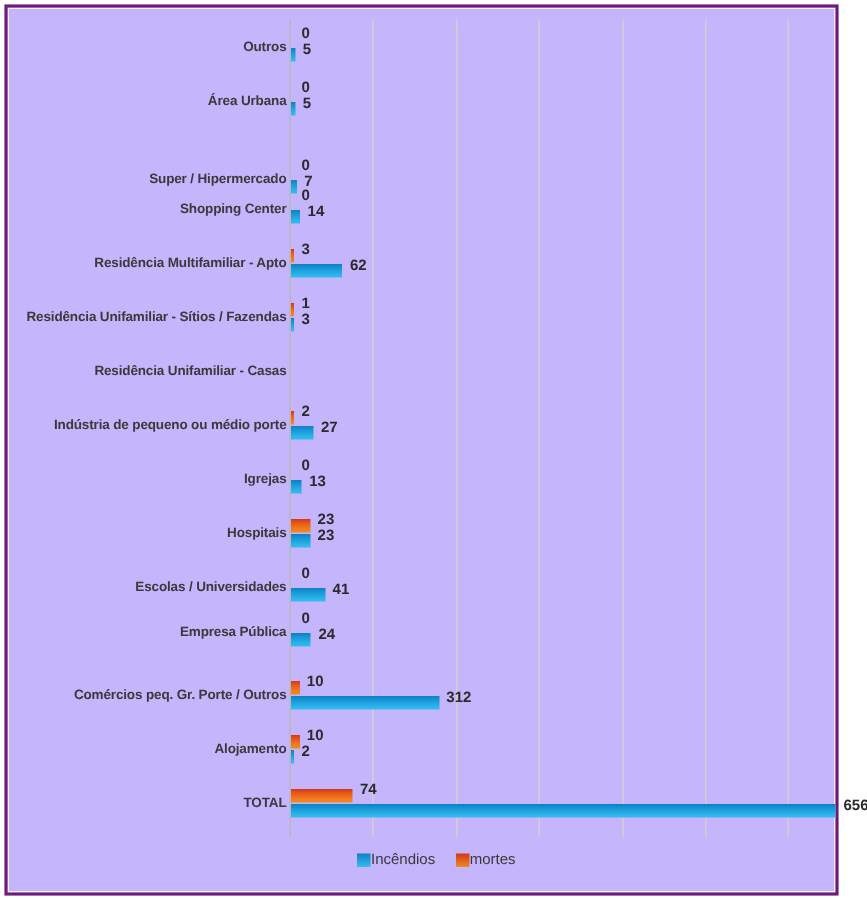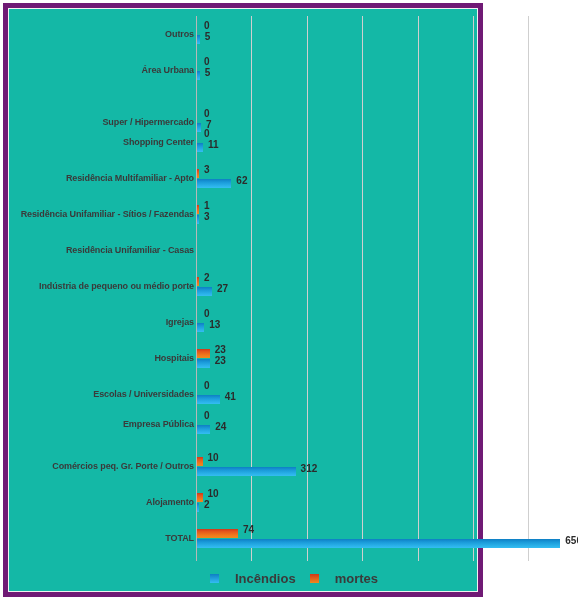--- a/index.html
+++ b/index.html
@@ -14,24 +14,24 @@
     width: 578px;
     height: 600px;
     background: #ffffff;
     overflow: hidden;
   }
   
   .frame {
     position: absolute;
     left: 3px;
     top: 3px;
-    width: 480px;
+    width: 556px;
     height: 594px;
-    background: #14b8a6;
-    border: 5px solid #701a75;
+    background: #c4b5fd;
+    border: 2px solid #701a75;
     box-sizing: border-box;
     box-shadow: 0 0 0 1px #f2f2f2 inset;
   }
   .chart {
     position: absolute;
     left: 0;
     top: 0;
     width: 572px;
     height: 594px;
   }
@@ -121,23 +121,23 @@
     top: 563px;
     width: 572px;
     display: flex;
     justify-content: center;
     align-items: center;
     gap: 14px;
   }
   .legend-item {
     display: flex;
     align-items: center;
-    gap: 16px;
-    font-size: 13px;
-    font-weight: bold;
+    gap: 0;
+    font-size: 10px;
+    font-weight: normal;
     color: #3a3a3a;
   }
   .swatch {
     width: 9px;
     height: 9px;
     display: inline-block;
   }
   .swatch.fires {
     background: linear-gradient(to bottom, #0e7fc4, #34bdf2);
   }
@@ -185,21 +185,21 @@
               <div class="vlabel deaths" style="left: 7px;">0</div>
               <div class="bar fires" style="left: 0px; width: 3.87692px;"></div>
               <div class="vlabel fires" style="left: 8.87692px;">7</div>
             </div>
           </div>
           <div class="row" style="top: 108px;">
             <div class="cat-label">Shopping Center</div>
             <div class="bars">
               <div class="vlabel deaths" style="left: 7px;">0</div>
               <div class="bar fires" style="left: 0px; width: 6.09231px;"></div>
-              <div class="vlabel fires" style="left: 11.0923px;">11</div>
+              <div class="vlabel fires" style="left: 11.0923px;">14</div>
             </div>
           </div>
           <div class="row" style="top: 144px;">
             <div class="cat-label">Residência Multifamiliar - Apto</div>
             <div class="bars">
               <div class="bar deaths" style="left: 0px; width: 2px;"></div>
               <div class="vlabel deaths" style="left: 7px;">3</div>
               <div class="bar fires" style="left: 0px; width: 34.3385px;"></div>
               <div class="vlabel fires" style="left: 39.3385px;">62</div>
             </div>

